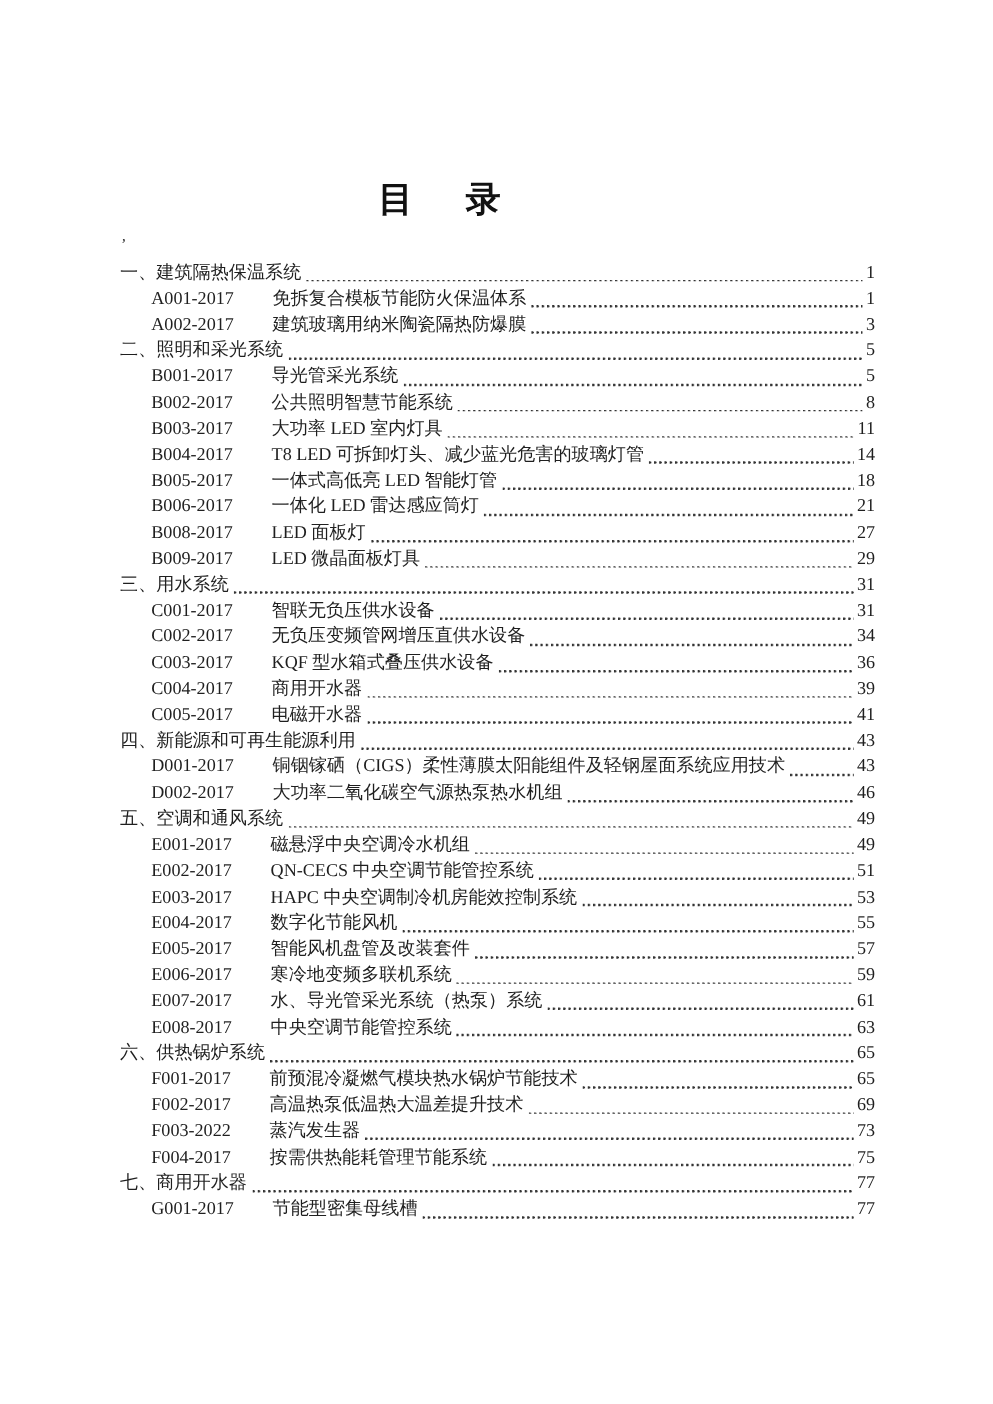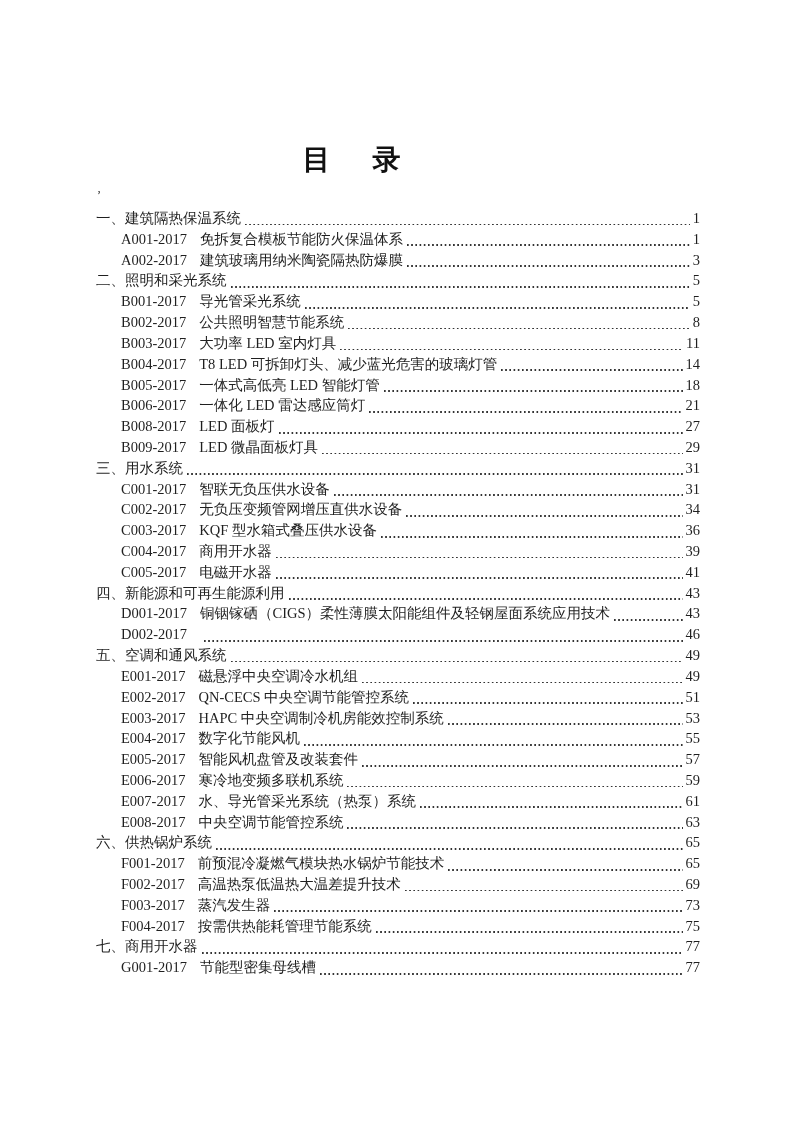--- a/index.html
+++ b/index.html
@@ -46,21 +46,21 @@
     align-items: flex-end;
     height: 20.82px;
     line-height: 20.82px;
     font-size: 14.5px;
     white-space: nowrap;
   }
   .row.item {
     padding-left: 25px;
   }
   .code {
-    margin-right: 13px;
+    margin-right: 31px;
   }
   .leader {
     flex: 1 1 auto;
     min-width: 10px;
     align-self: flex-end;
     height: 1.8px;
     margin: 0 3px 3.4px 4px;
     background-image: radial-gradient(circle at 0.9px 0.9px, #343434 0.85px, transparent 1.15px);
     background-size: 4.2px 1.8px;
     background-repeat: repeat-x;
@@ -191,20 +191,21 @@
     <span class="pagenum">43</span>
   </div>
       <div class="row item">
     <span class="code">D001-2017</span>
     <span class="label">铜铟镓硒（CIGS）柔性薄膜太阳能组件及轻钢屋面系统应用技术</span>
     <span class="leader"></span>
     <span class="pagenum">43</span>
   </div>
       <div class="row item">
     <span class="code">D002-2017</span>
+    <span class="label">大功率二氧化碳空气源热泵热水机组</span>
     <span class="leader"></span>
     <span class="pagenum">46</span>
   </div>
       <div class="row section">
 
     <span class="label">五、空调和通风系统</span>
     <span class="leader"></span>
     <span class="pagenum">49</span>
   </div>
       <div class="row item">
@@ -267,21 +268,21 @@
     <span class="leader"></span>
     <span class="pagenum">65</span>
   </div>
       <div class="row item">
     <span class="code">F002-2017</span>
     <span class="label">高温热泵低温热大温差提升技术</span>
     <span class="leader"></span>
     <span class="pagenum">69</span>
   </div>
       <div class="row item">
-    <span class="code">F003-2017</span>
+    <span class="code">F003-2022</span>
     <span class="label">蒸汽发生器</span>
     <span class="leader"></span>
     <span class="pagenum">73</span>
   </div>
       <div class="row item">
     <span class="code">F004-2017</span>
     <span class="label">按需供热能耗管理节能系统</span>
     <span class="leader"></span>
     <span class="pagenum">75</span>
   </div>

